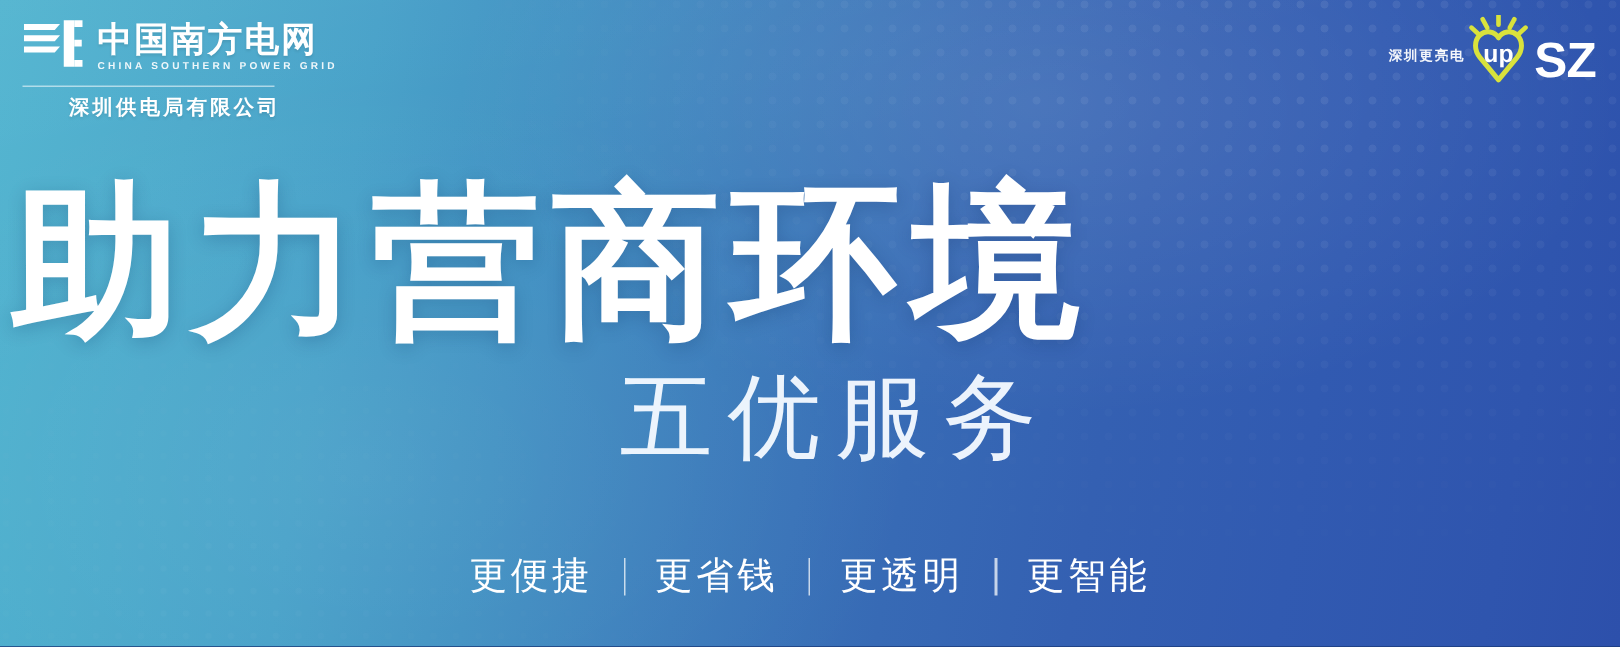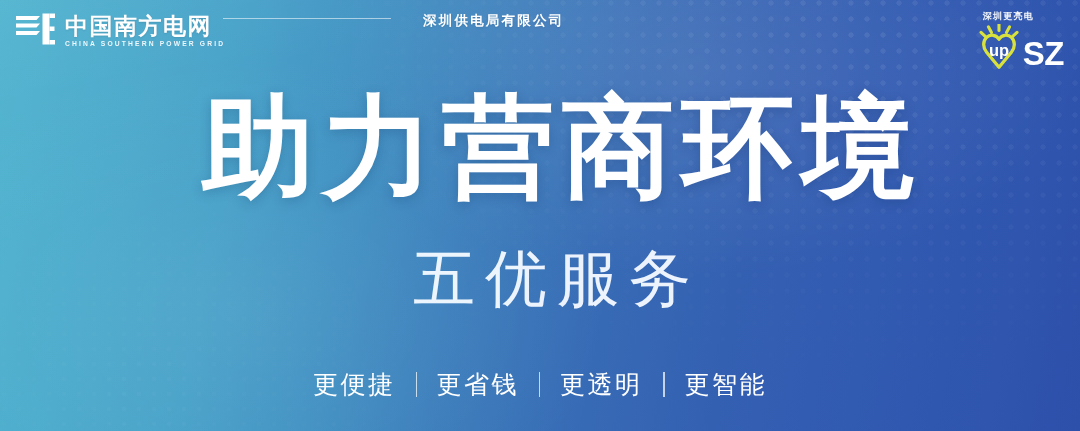--- a/index.html
+++ b/index.html
@@ -57,21 +57,21 @@
       linear-gradient(165deg, rgba(255,255,255,0.05) 0%, rgba(255,255,255,0) 35%);
     pointer-events: none;
   }
 
   
   #csg-logo {
     position: absolute;
     left: 14px;
     top: 12px;
     display: flex;
-    flex-direction: row;
+    flex-direction: column;
     align-items: flex-start;
   }
   .csg-row {
     display: flex;
     align-items: center;
     gap: 9px;
   }
   .csg-mark { display: block; }
   .csg-words { display: flex; flex-direction: column; align-items: flex-start; }
   .csg-cn {
@@ -109,22 +109,22 @@
     text-shadow: 0 1px 2px rgba(0,0,0,0.10);
     text-align: right;
   }
 
   
   #lightup {
     position: absolute;
     right: 16px;
     top: 10px;
     display: flex;
-    flex-direction: column;
-    align-items: flex-start;
+    flex-direction: row;
+    align-items: center;
   }
   .lu-tag {
     color: #ffffff;
     font-size: 9px;
     letter-spacing: 1.2px;
     font-weight: 700;
     margin-left: 6px;
     margin-bottom: 1px;
     white-space: nowrap;
     opacity: 0.95;
@@ -153,31 +153,30 @@
     top: 2px;
     margin-left: 2px;
   }
   .lu-heart { display: block; margin: 0 -3px; }
 
   
   #headline {
     position: absolute;
     left: 0;
     right: 0;
-    top: 92px;
-    text-align: center;
+    top: 119px;
+    text-align: left;
     color: #ffffff;
     font-size: 112px;
     line-height: 1;
     font-weight: 700;
     letter-spacing: 8px;
     text-indent: 8px;
     text-shadow: 0 3px 12px rgba(10,40,90,0.22);
     white-space: nowrap;
-    margin-left: 36px;
   }
 
   
   #subhead {
     position: absolute;
     left: 0;
     right: 0;
     top: 248px;
     text-align: center;
     color: #f2f8ff;

